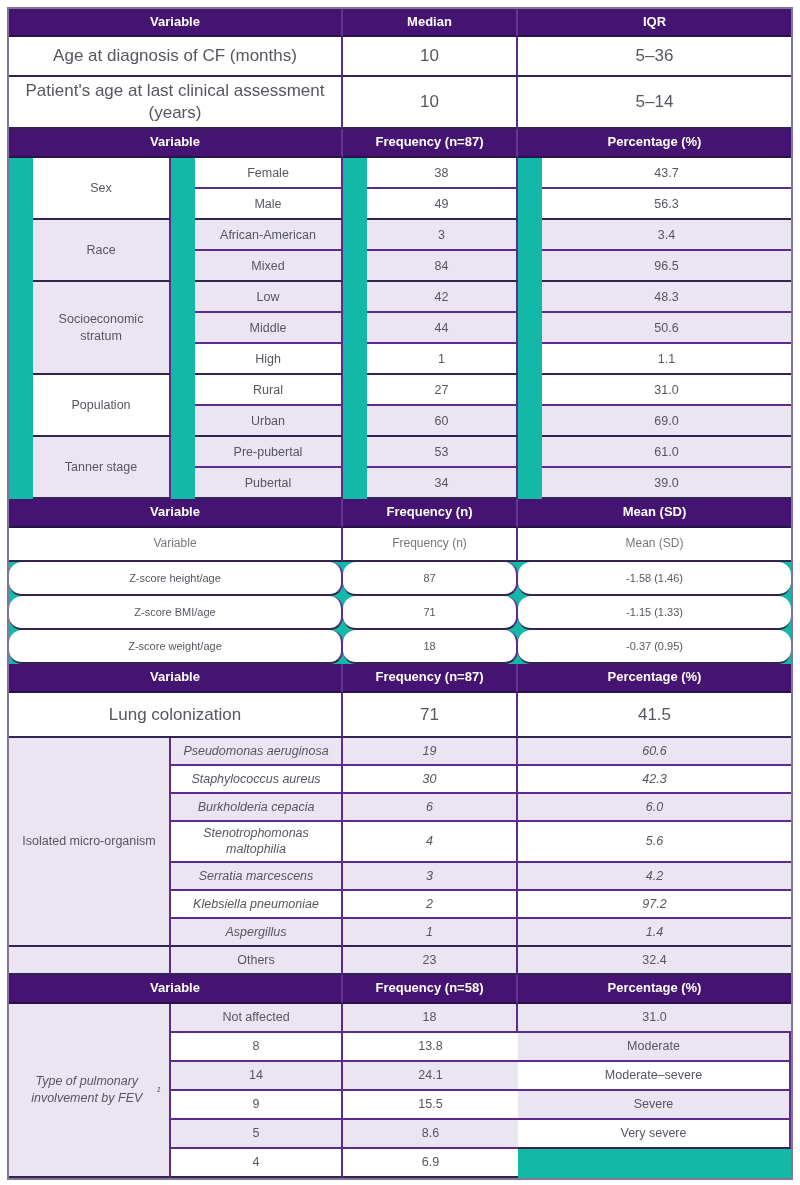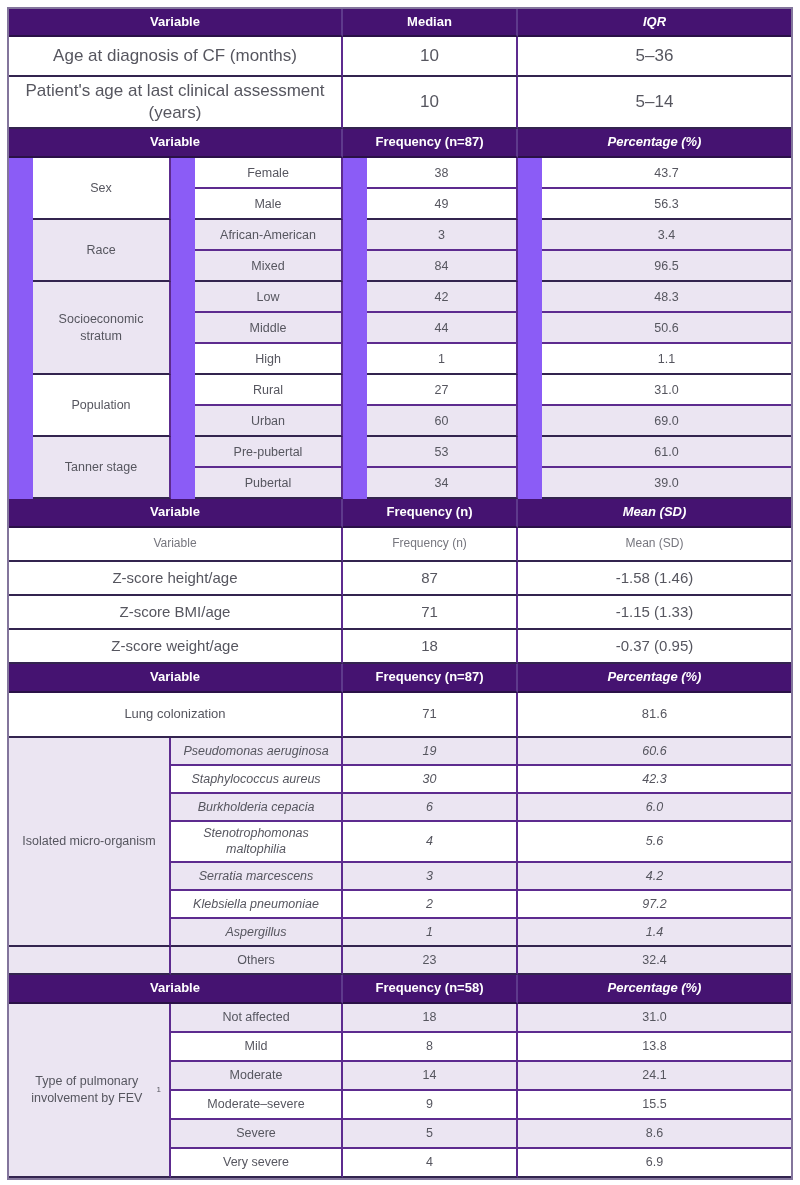--- a/index.html
+++ b/index.html
@@ -14,21 +14,21 @@
     --muted:#76767e;
   }
   *{box-sizing:border-box;}
   html,body{margin:0;padding:0;}
   body{
     width:800px;height:1185px;background:#ffffff;overflow:hidden;
     font-family:"Liberation Sans","DejaVu Sans",sans-serif;
   }
   .table-wrap{
     margin:7px;width:786px;border:2px solid var(--frame);
-    background:#8b5cf6;
+    background:#14b8a6;
   }
   .section{display:grid;grid-template-columns:162px 172px 175px 273px;}
   .c{
     display:flex;align-items:center;justify-content:center;text-align:center;
     padding:3px 8px;min-height:30px;line-height:1.3;
     background:#ffffff;color:var(--text);font-size:12.5px;
     border-right:2px solid var(--line);
     border-bottom:2px solid var(--line);
   }
   .c.last{border-right:none;}
@@ -36,29 +36,29 @@
   .c.it{font-style:italic;}
   .c.ge{border-bottom:2px solid var(--dark);}
   .span2{grid-column:1 / 3;}
   .gl{grid-column:1;}
   .hc{
     background:var(--purple);color:#ffffff;font-weight:600;font-size:13px;
     border-right:2px solid var(--hline);
     border-bottom:2px solid var(--hdark);
     min-height:29px;
   }
-  .hc.last{border-right:none;font-style:italic;}
+  .hc.last{border-right:none;}
   .sec-0 .c:not(.hc){min-height:40px;font-size:17px;}
   .sec-0 .hc{min-height:28px;}
   .sec-1 .c:not(.hc){min-height:31px;margin-left:24px;}
   .sec-2 .c:not(.hc){min-height:29px;}
   .sec-2 .c.small{font-size:12px;color:var(--muted);min-height:34px;}
-  .sec-2 .c.large{font-size:15px;min-height:34px;}
+  .sec-2 .c.large{font-size:11px;min-height:34px;border-radius:13px;}
   .sec-3 .c:not(.hc){min-height:28px;}
-  .sec-3 .c.large{font-size:13px;min-height:45px;}
+  .sec-3 .c.large{font-size:17px;min-height:45px;}
   .sec-4 .c:not(.hc){min-height:29px;}
   sub{font-size:8px;line-height:1;}
 </style>
 </head>
 <body>
 
 <div class="table-wrap">
     <div class="section sec-0">
       <div class="c hc span2">Variable</div>
       <div class="c hc">Median</div>
@@ -139,21 +139,21 @@
       <div class="c span2 ge large">Z-score weight/age</div>
       <div class="c ge large">18</div>
       <div class="c ge last large">-0.37 (0.95)</div>
     </div>
     <div class="section sec-3">
       <div class="c hc span2">Variable</div>
       <div class="c hc">Frequency (n=87)</div>
       <div class="c hc last">Percentage (%)</div>
       <div class="c span2 ge large">Lung colonization</div>
       <div class="c ge large">71</div>
-      <div class="c ge last large">81.6</div>
+      <div class="c ge last large">41.5</div>
       <div class="c gl ge sh" style="grid-row: span 7;">
         <span>Isolated micro-organism</span>
       </div>
       <div class="c sh it">Pseudomonas aeruginosa</div>
       <div class="c sh it">19</div>
       <div class="c sh it last">60.6</div>
       <div class="c it">Staphylococcus aureus</div>
       <div class="c it">30</div>
       <div class="c it last">42.3</div>
       <div class="c sh it">Burkholderia cepacia</div>
@@ -175,28 +175,27 @@
         <span></span>
       </div>
       <div class="c ge sh">Others</div>
       <div class="c ge sh">23</div>
       <div class="c ge sh last">32.4</div>
     </div>
     <div class="section sec-4">
       <div class="c hc span2">Variable</div>
       <div class="c hc">Frequency (n=58)</div>
       <div class="c hc last">Percentage (%)</div>
-      <div class="c gl ge sh" style="grid-row: span 6;">
+      <div class="c gl ge sh" style="grid-row: span 6; font-style: italic;">
         <span>Type of pulmonary involvement by FEV</span>
         <sub>1</sub>
       </div>
       <div class="c sh">Not affected</div>
       <div class="c sh">18</div>
       <div class="c sh last">31.0</div>
-      <div class="c">Mild</div>
       <div class="c">8</div>
       <div class="c last">13.8</div>
       <div class="c sh">Moderate</div>
       <div class="c sh">14</div>
       <div class="c sh last">24.1</div>
       <div class="c">Moderate–severe</div>
       <div class="c">9</div>
       <div class="c last">15.5</div>
       <div class="c sh">Severe</div>
       <div class="c sh">5</div>

